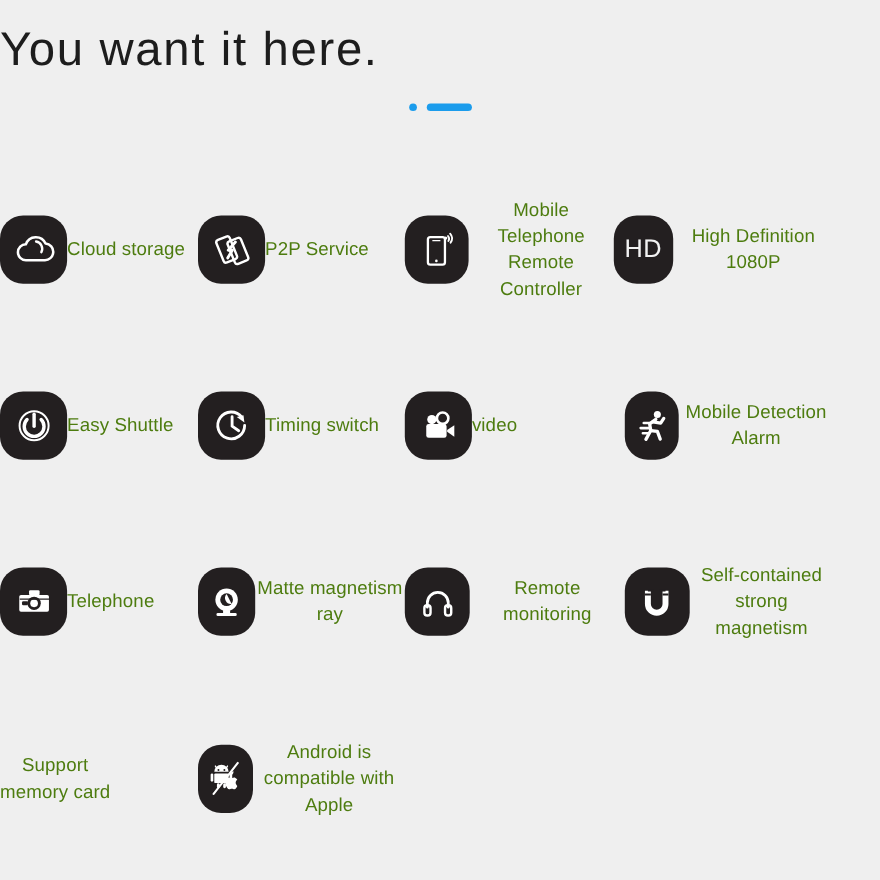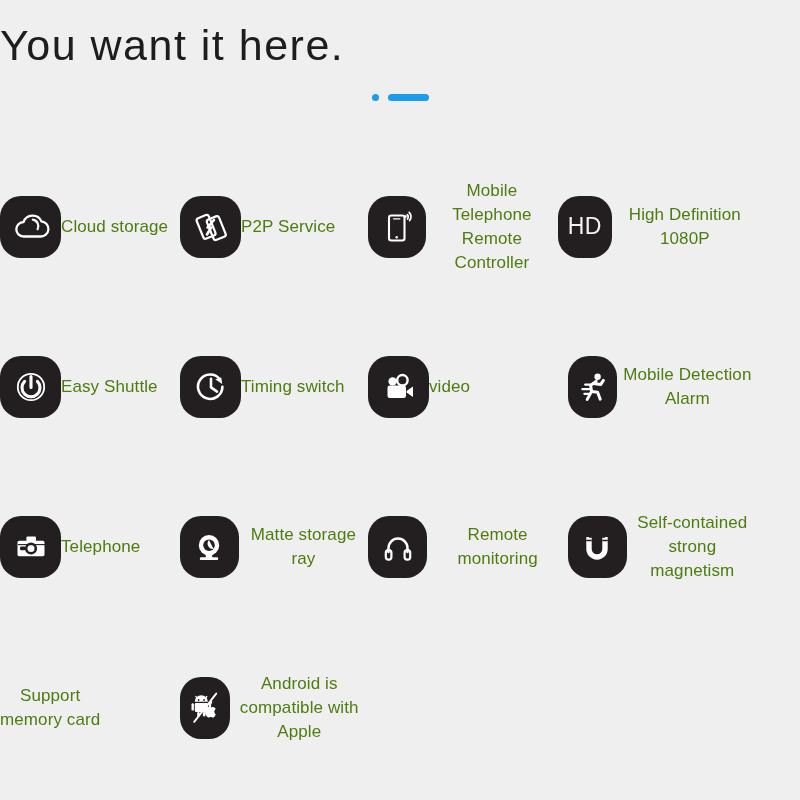--- a/index.html
+++ b/index.html
@@ -249,21 +249,21 @@
       <div class="feature c2">
         <div class="icon-tile">
           <svg width="40" height="40" viewBox="0 0 40 40">
             <circle cx="20" cy="18.2" r="10.2" fill="#ffffff"></circle>
             <circle cx="20" cy="18.2" r="5.8" fill="#231f20"></circle>
             <path d="M20 13 a5.4 5.4 0 0 0 4.6 9" fill="#ffffff"></path>
             <rect x="16.8" y="27.6" width="6.4" height="3.2" fill="#ffffff"></rect>
             <rect x="10.8" y="30.2" width="18.4" height="2.8" rx="1.2" fill="#ffffff"></rect>
           </svg>
         </div>
-        <div class="feature-label">Matte storage ray</div>
+        <div class="feature-label">Matte magnetism ray</div>
       </div>
 
       <div class="feature c4">
         <div class="icon-tile">
           <svg width="40" height="40" viewBox="0 0 40 40">
             <path d="M10.5 25 V21 a9.5 9.5 0 0 1 19 0 V25" fill="none" stroke="#ffffff" stroke-width="2.5" stroke-linecap="round"></path>
             <rect x="7.8" y="23.2" width="5.6" height="9.4" rx="2.6" fill="none" stroke="#ffffff" stroke-width="2.2"></rect>
             <rect x="26.6" y="23.2" width="5.6" height="9.4" rx="2.6" fill="none" stroke="#ffffff" stroke-width="2.2"></rect>
           </svg>
         </div>

